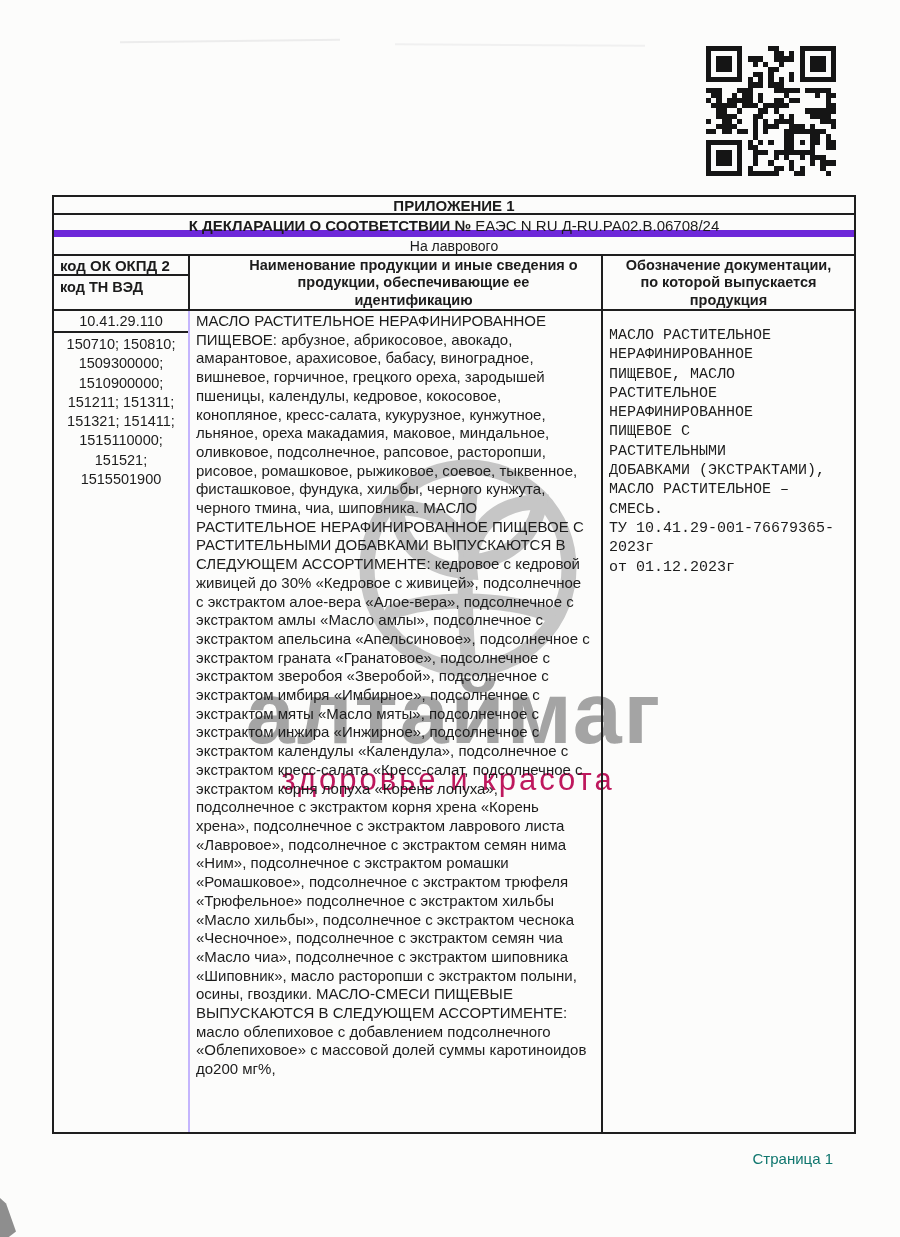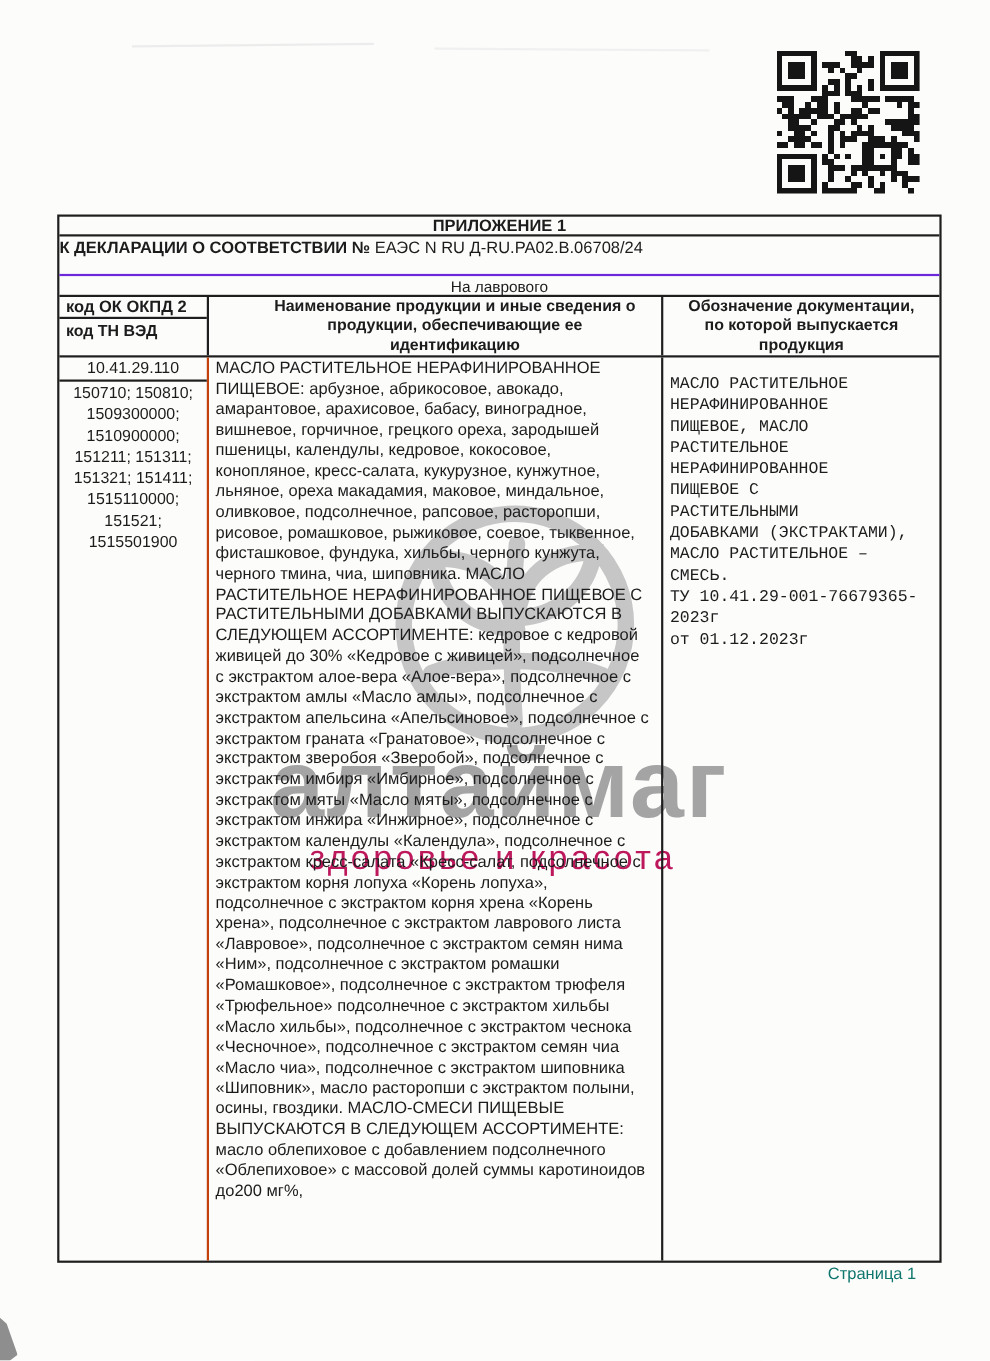--- a/index.html
+++ b/index.html
@@ -31,31 +31,31 @@
 
   
   .qr{position:absolute;left:706px;top:46px;width:130px;height:130px;z-index:3;}
 
   
   .doc-table{
     position:absolute;left:52px;top:195px;width:804px;z-index:2;
     border:2px solid #1e1e1e;box-sizing:border-box;background:transparent;
   }
   .t-row1{height:18px;border-bottom:2px solid #1e1e1e;text-align:center;font-weight:bold;font-size:15px;line-height:17px;box-sizing:border-box;}
-  .t-row2{height:36px;border-bottom:2px solid #6d28d9;text-align:left;font-size:15px;line-height:21px;box-sizing:border-box;}
+  .t-row2{height:22px;border-bottom:7px solid #6d28d9;text-align:center;font-size:15px;line-height:21px;box-sizing:border-box;}
   .t-row2 .lbl{font-weight:bold;}
   .t-row3{height:19px;border-bottom:2px solid #1e1e1e;text-align:center;font-size:14px;line-height:18px;box-sizing:border-box;}
   .t-header{display:grid;grid-template-columns:136px 413px auto;height:55px;border-bottom:2px solid #1e1e1e;box-sizing:border-box;}
   .h-col1{border-right:2px solid #1e1e1e;display:flex;flex-direction:column;box-sizing:border-box;}
   .h-col1-top{height:20px;border-bottom:2px solid #1e1e1e;font-weight:bold;font-size:15px;line-height:19px;padding-left:6px;box-sizing:border-box;}
   .h-col1-bottom{flex:1;font-weight:bold;font-size:14.5px;line-height:22px;padding-left:6px;}
   .h-col2{border-right:2px solid #1e1e1e;font-weight:bold;text-align:center;font-size:14.5px;line-height:17.4px;white-space:pre-line;padding-top:1px;box-sizing:border-box;padding-left:36px;}
   .h-col3{font-weight:bold;text-align:center;font-size:14.5px;line-height:17.4px;white-space:pre-line;padding-top:1px;}
   .t-body{display:grid;grid-template-columns:136px 413px auto;height:821px;box-sizing:border-box;}
-  .b-col1{border-right:2px solid #c2410c;box-sizing:border-box;}
+  .b-col1{border-right:2px solid #c4b5fd;box-sizing:border-box;}
   .okpd{height:22px;border-bottom:2px solid #1e1e1e;text-align:center;font-size:14.5px;line-height:21px;box-sizing:border-box;}
   .tnved{text-align:center;font-size:14.5px;line-height:19.3px;white-space:pre-line;padding-top:2px;}
   .b-col2{border-right:2px solid #1e1e1e;font-size:15px;line-height:18.7px;padding:1px 10px 0 6px;box-sizing:border-box;text-align:left;}
   .b-col3{font-size:15px;line-height:19.3px;padding:15px 4px 0 6px;white-space:pre-line;box-sizing:border-box;font-family:Liberation Mono, monospace;}
 
   .footer{position:absolute;top:1150px;right:67px;font-size:15px;z-index:2;color:#0f766e;}
 </style>
 </head>
 <body>
 

